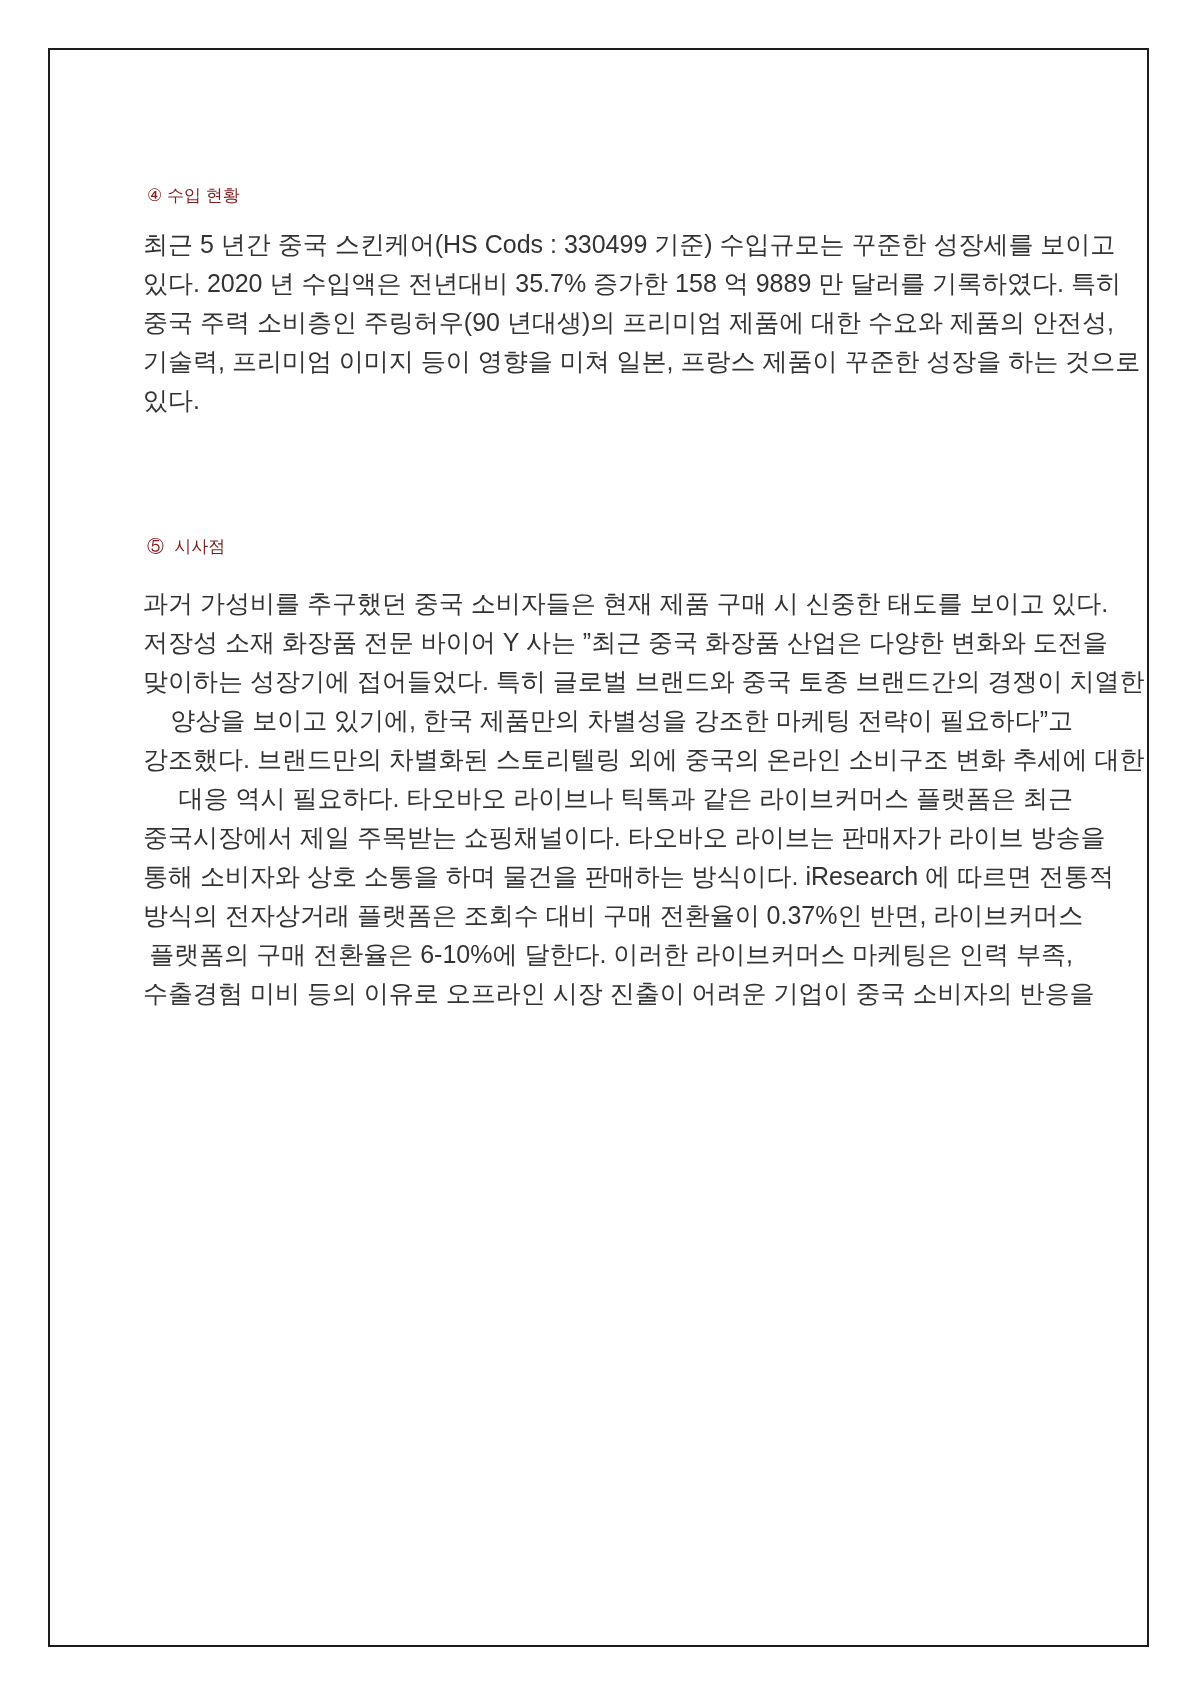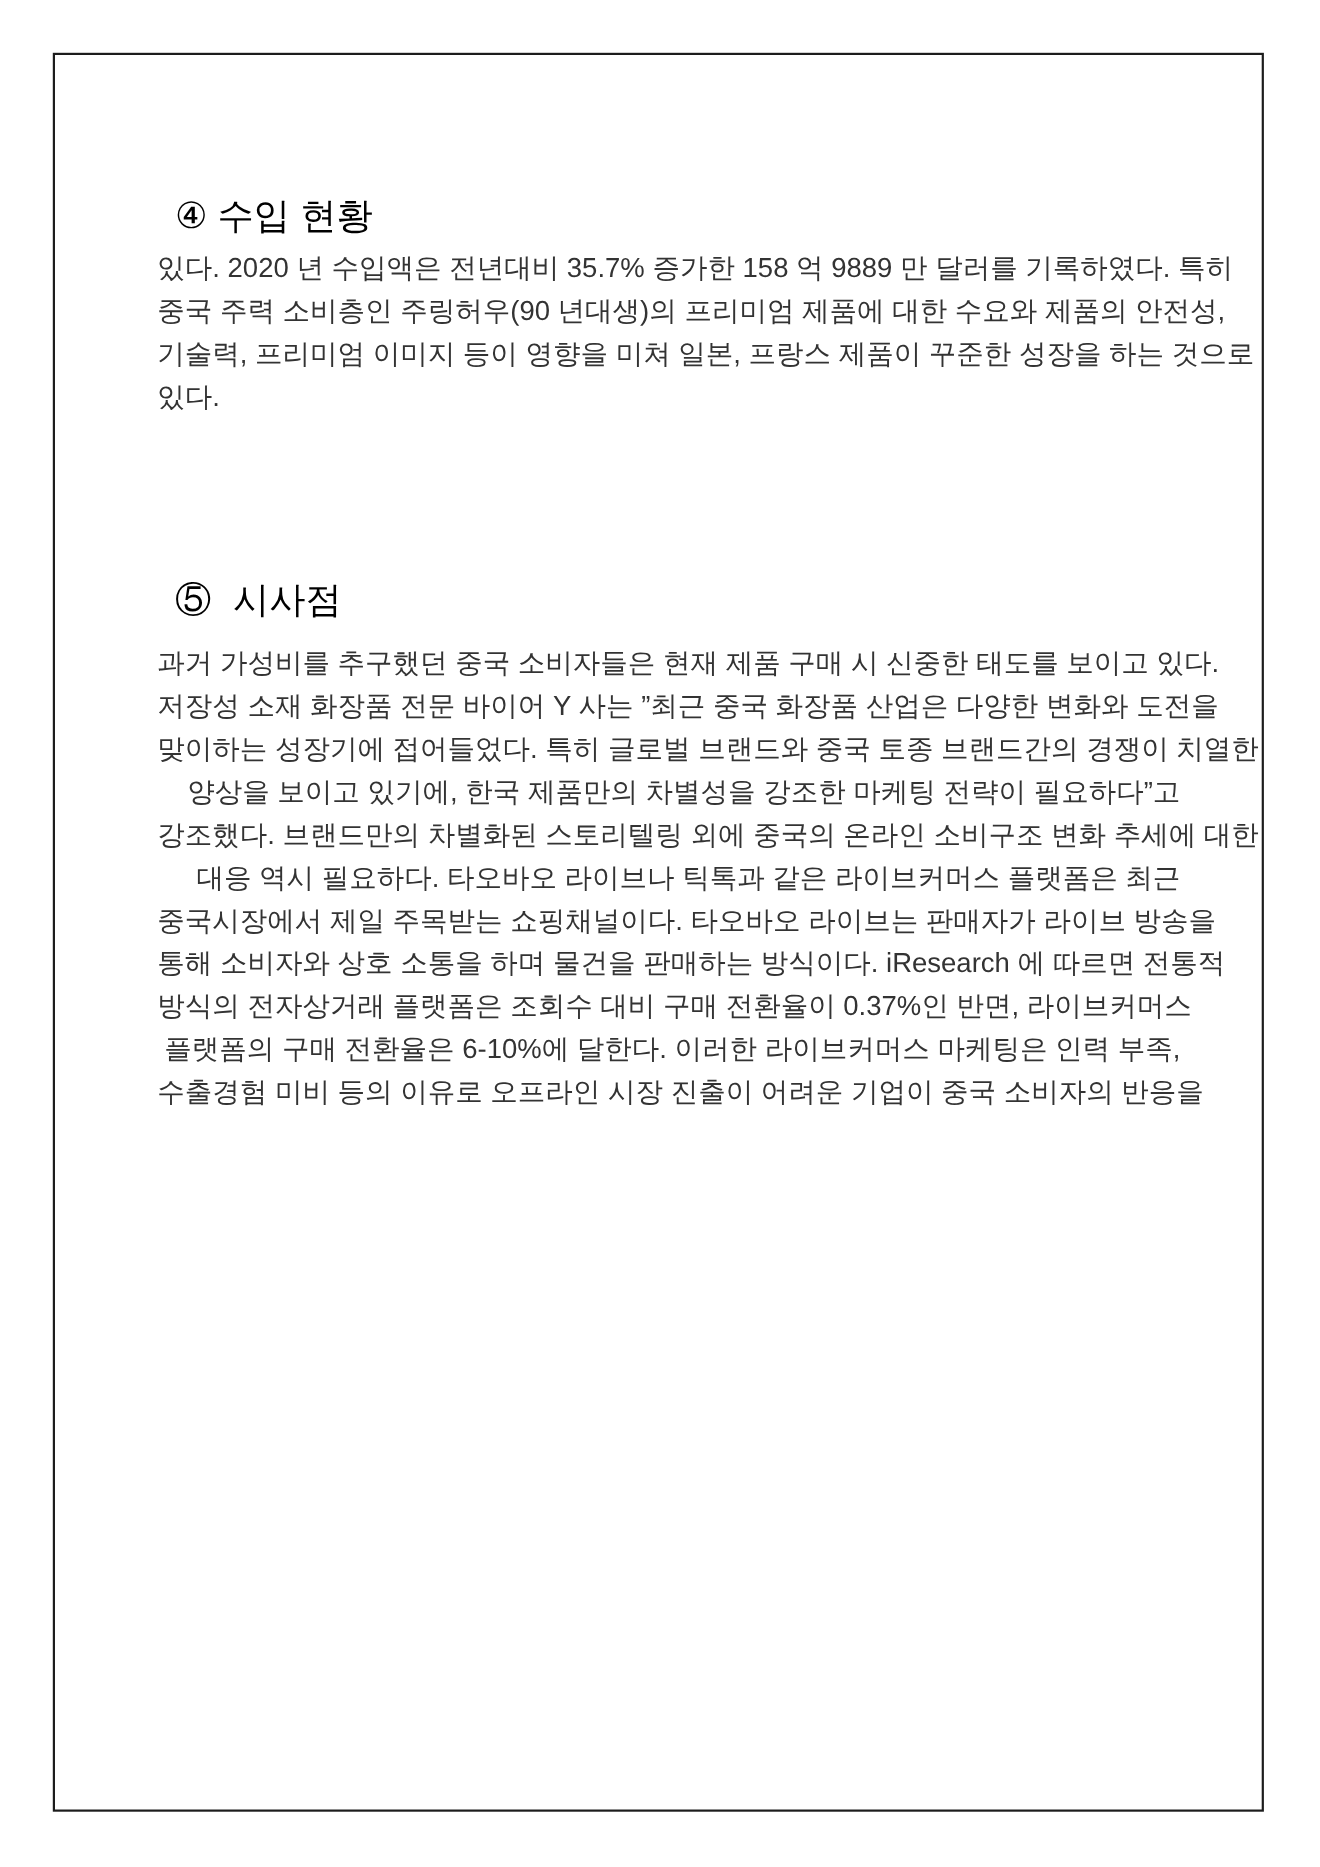--- a/index.html
+++ b/index.html
@@ -27,25 +27,25 @@
     background: transparent;
   }
   .content {
     position: absolute;
     left: 143px;
     top: 0;
     width: 930px;
   }
   .heading {
     position: absolute;
-    left: 16px;
-    font-size: 33px;
+    left: 4px;
+    font-size: 17px;
     line-height: 39px;
     white-space: nowrap;
-    color: #000000;
+    color: #7f1d1d;
     letter-spacing: 0px;
   }
   .heading-1 { top: 176px; }
   .heading-2 { top: 528px; font-family: Liberation Mono, monospace; }
   .para {
     position: absolute;
     left: 0;
     width: 930px;
   }
   .para-1 { top: 225px; }
@@ -63,20 +63,21 @@
 <body>
 
 <div class="page">
   <div class="page-border"></div>
 
   <div class="content">
 
     <div class="heading heading-1">④ 수입 현황</div>
 
     <div class="para para-1">
+      <span class="line">최근 5 년간 중국 스킨케어(HS Cods : 330499 기준) 수입규모는 꾸준한 성장세를 보이고</span>
       <span class="line">있다. 2020 년 수입액은 전년대비 35.7% 증가한 158 억 9889 만 달러를 기록하였다. 특히</span>
       <span class="line">중국 주력 소비층인 주링허우(90 년대생)의 프리미엄 제품에 대한 수요와 제품의 안전성,</span>
       <span class="line">기술력, 프리미엄 이미지 등이 영향을 미쳐 일본, 프랑스 제품이 꾸준한 성장을 하는 것으로</span>
       <span class="line">있다.</span>
     </div>
 
     <div class="heading heading-2">⑤ 시사점</div>
 
     <div class="para para-2">
       <span class="line">과거 가성비를 추구했던 중국 소비자들은 현재 제품 구매 시 신중한 태도를 보이고 있다.</span>

